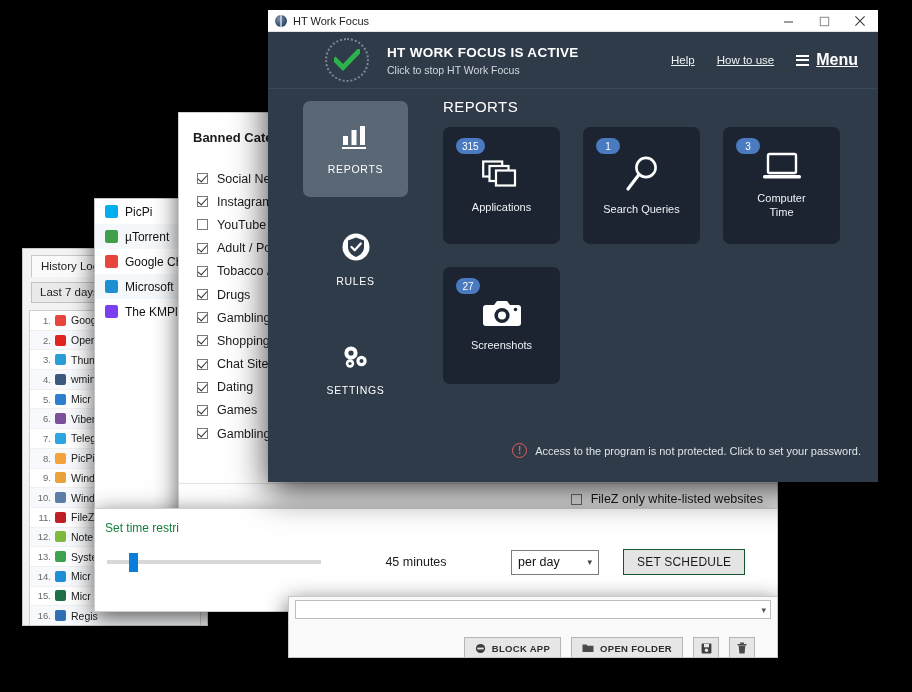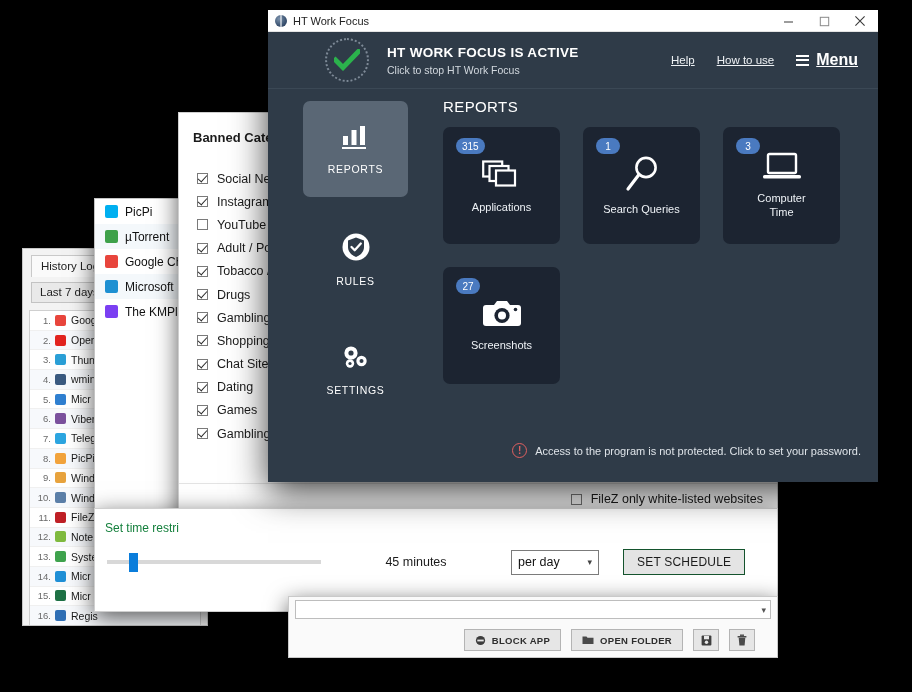--- a/index.html
+++ b/index.html
@@ -172,21 +172,21 @@
     border: 1px solid #bdbdbd; background: #fff;
     display: flex; align-items: center; justify-content: flex-end;
     padding-right: 4px;
   }
   .combo-strip .cv { font-size: 9px; color: #555; }
   .tb-row { display: flex; align-items: center; justify-content: flex-end; padding: 10px 22px 0 0; gap: 10px; }
   .tb-btn {
     height: 22px; padding: 0 10px;
     background: #e6e6e6; border: 1px solid #b4b4b4;
     display: flex; align-items: center; gap: 6px;
-    font-size: 9.5px; color: #2d2d2d; letter-spacing: .3px; font-weight: bold;
+    font-size: 9.5px; color: #2d2d2d; letter-spacing: .3px; font-weight: bold; margin-top: 8px;
   }
   .tb-btn.sq { padding: 0; width: 26px; justify-content: center; }
 
   
   #ht-win {
     position: absolute;
     left: 268px; top: 10px; width: 610px; height: 472px;
     background: #2f3b48;
     box-shadow: 0 10px 34px rgba(0,0,0,0.75);
     overflow: hidden;

